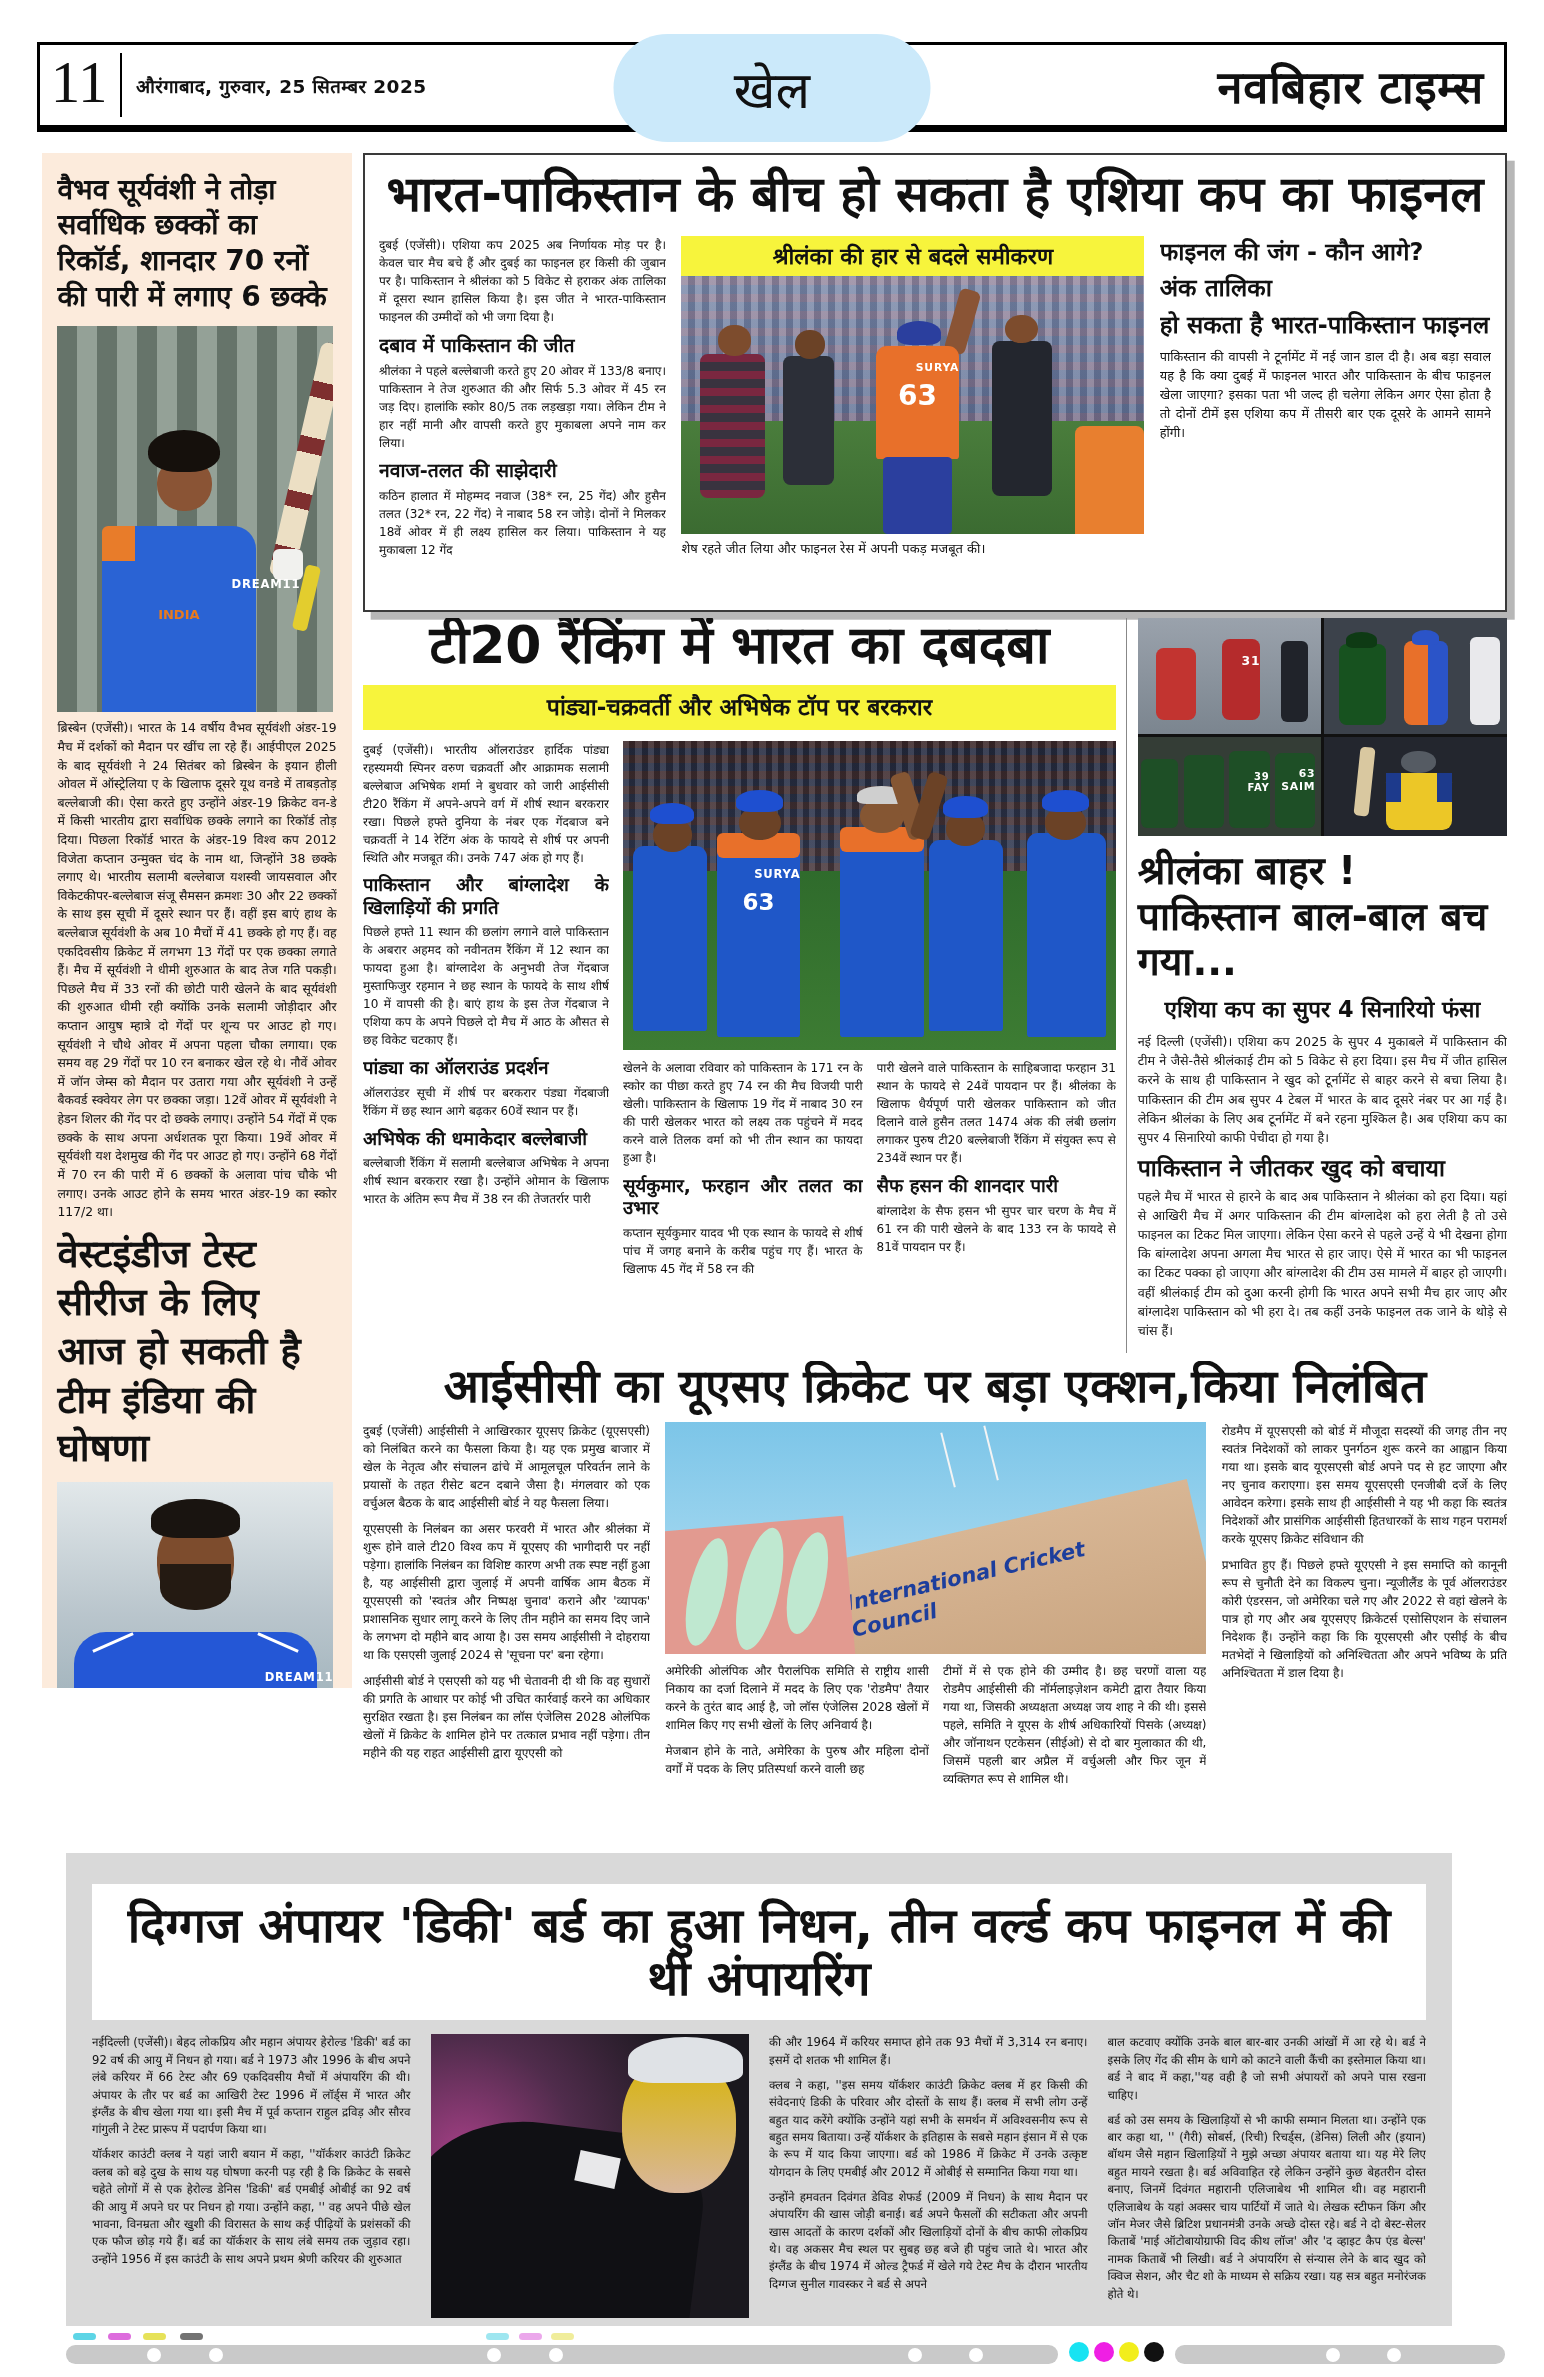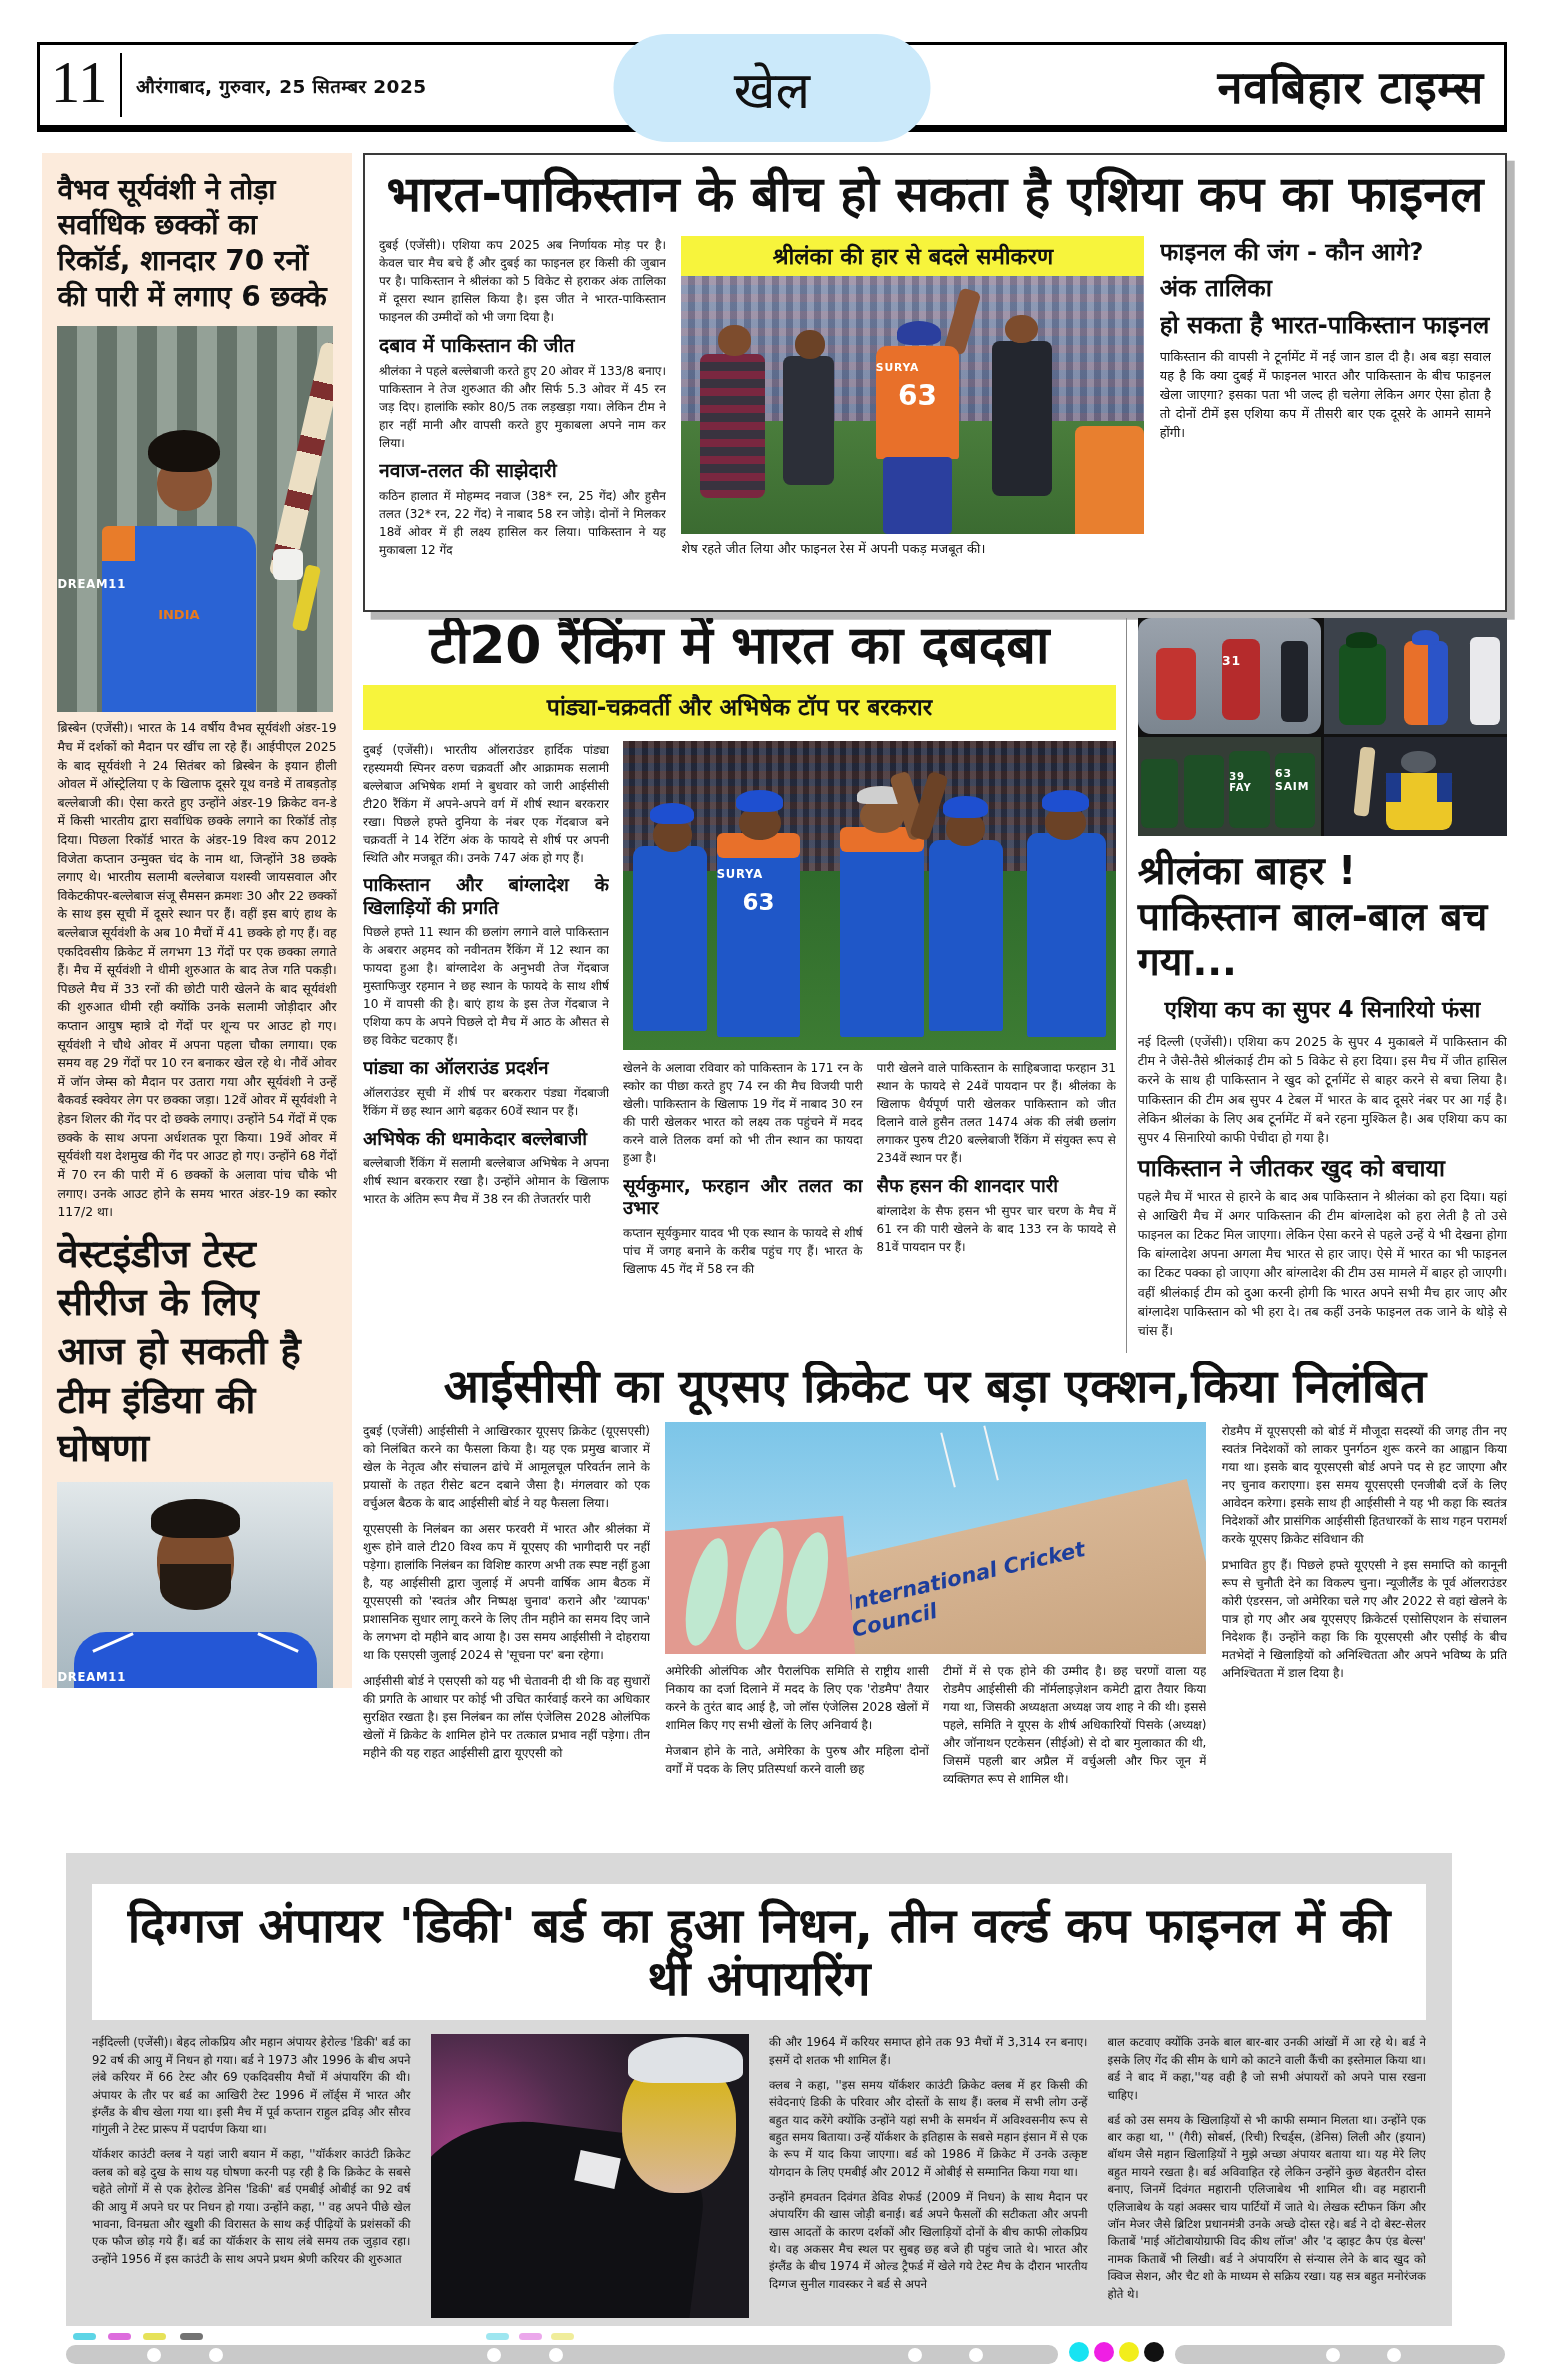--- a/index.html
+++ b/index.html
@@ -16,21 +16,21 @@
         font-size:51px;font-weight:400;}
   .masthead-title{margin-left:auto;font-size:45px;font-weight:800;padding-right:20px;letter-spacing:0.8px;}
   
   .hl{font-weight:800;line-height:1.28;}
   .body-txt{text-align:justify;}
   .body-txt p{margin:0 0 7.7px 0;}
   .subhead{font-weight:800;margin:7.7px 0 4.6px 0;line-height:1.2;}
   .ystrip{background:#f7f43c;font-weight:800;text-align:center;}
   .ph{position:relative;overflow:hidden;background:#8a8f96;}
   .ph div{position:absolute;}
-  .jtxt{color:#fff;font-weight:800;letter-spacing:0.8px;text-align:left;}
+  .jtxt{color:#fff;font-weight:800;letter-spacing:0.8px;text-align:right;}
   
   .sidebar{position:absolute;left:42px;top:153px;width:310px;height:1535px;background:#fcebdc;
         box-sizing:border-box;padding:18.5px 15.4px;overflow:hidden;}
   .sb-hl1{font-size:28px;}
   .sb-hl2{font-size:38px;margin-top:8px;}
   .sb-photo1{width:276px;height:386px;margin:10.8px 0 7.7px 0;
         background:repeating-linear-gradient(90deg,#66746a 0 20px,#94a197 20px 40px);}
   .sb-photo2{width:276px;height:241px;margin:9.3px 0 7.7px 0;
         background:linear-gradient(180deg,#e2e8ea,#b9c5cc 55%,#9db0b9);}
   .sb-body{font-size:12.4px;line-height:1.5;}
@@ -132,21 +132,21 @@
   
   .sl{position:absolute;left:1126px;top:618px;width:381px;height:735px;border-left:1.5px solid #888;
       padding-left:10.8px;box-sizing:border-box;overflow:hidden;}
   .sl-collage{display:grid;grid-template-columns:1fr 1fr;grid-template-rows:116px 99px;gap:3.1px;background:#111;}
   .sl-cell{position:relative;overflow:hidden;}
   .sl-cell div{position:absolute;}
   .sl-hl{font-size:39px;line-height:1.16;margin-top:12.4px;}
   .sl-sub{text-align:center;font-size:22.4px;font-weight:800;margin:9.3px 0 7.7px 0;}
   .sl-body{font-size:12.6px;line-height:1.52;}
   .sl-sh2{font-size:23px;}
-  .c1{background:linear-gradient(180deg,#9aa2ac,#7b858f);border-radius:13px;}
+  .c1{background:linear-gradient(180deg,#9aa2ac,#7b858f);}
   .c1-f1{left:10%;top:26%;width:22%;height:62%;background:#c23430;border-radius:7.7px;}
   .c1-f2{left:46%;top:18%;width:21%;height:70%;background:#b52b2c;border-radius:7.7px;}
   .c1-n{left:46%;top:30%;width:21%;font-size:12.4px;}
   .c1-u{left:78%;top:20%;width:15%;height:70%;background:#20232a;border-radius:6.2px;}
   .c2{background:#3c424b;}
   .c2-g{left:8%;top:22%;width:26%;height:70%;background:#17521f;border-radius:7.7px;}
   .c2-gc{left:12%;top:12%;width:17%;height:14%;background:#0e3a14;border-radius:50% 50% 25% 25%;}
   .c2-i{left:44%;top:20%;width:24%;height:72%;border-radius:7.7px;background:linear-gradient(90deg,#e8702a 55%,#2b54c8 55%);}
   .c2-ic{left:48%;top:10%;width:15%;height:13%;background:#2b54c8;border-radius:50% 50% 25% 25%;}
   .c2-w{left:80%;top:16%;width:16%;height:76%;background:#e9e9ec;border-radius:6.2px;}

